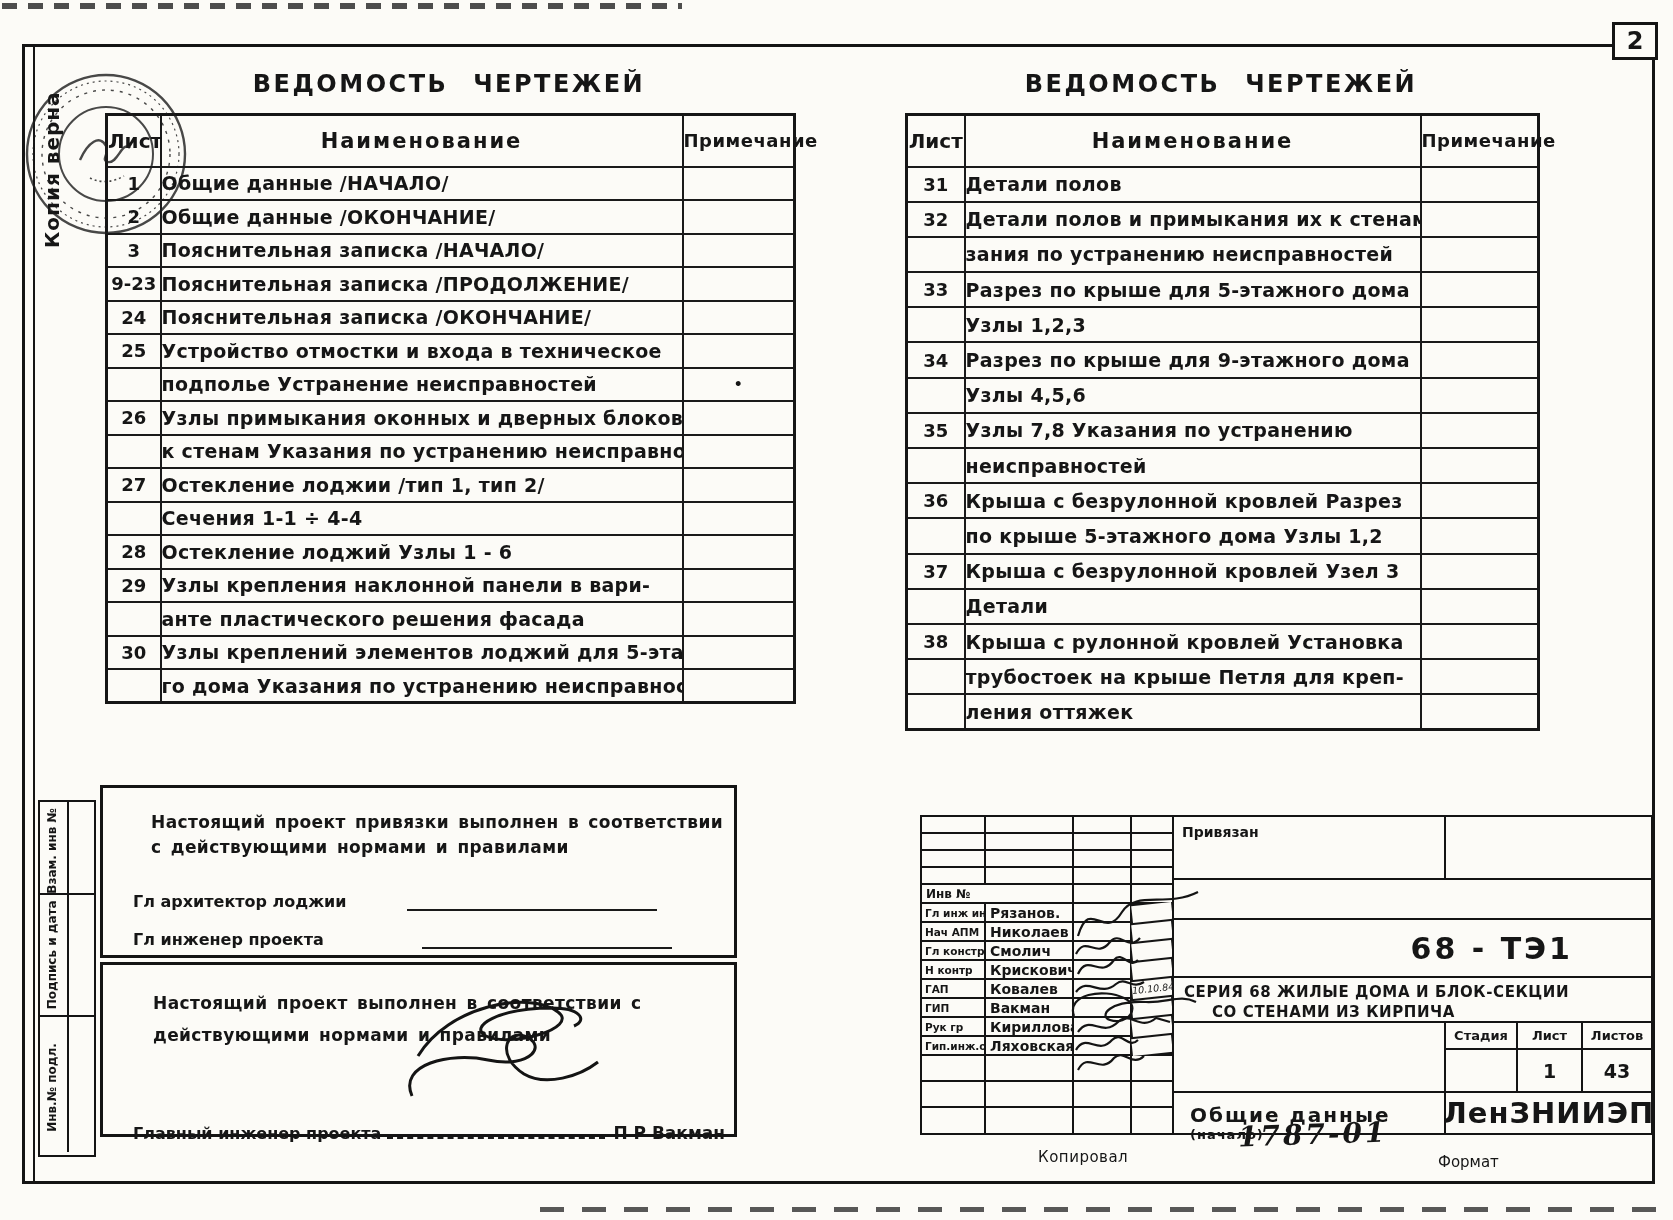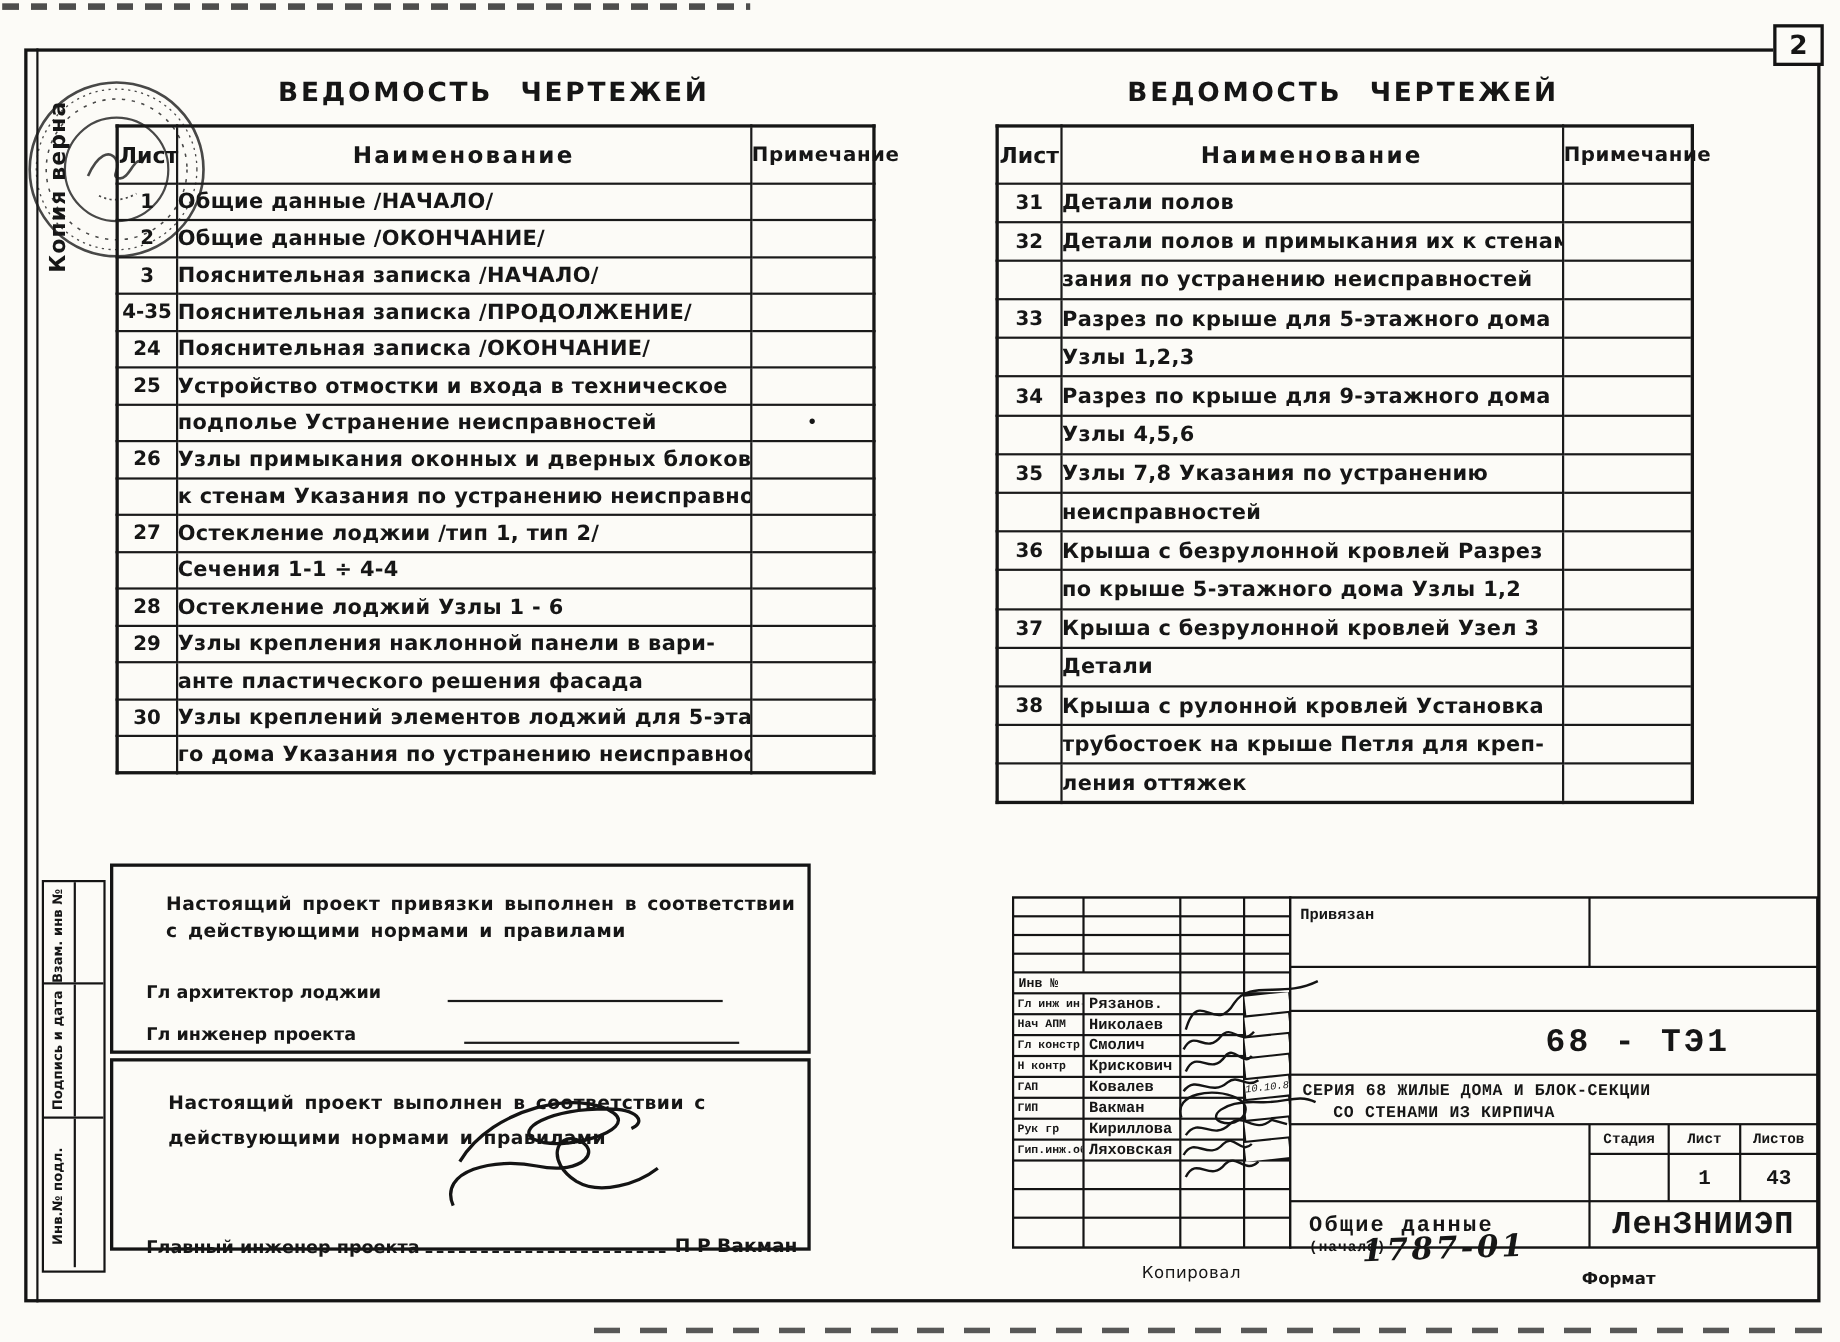--- a/index.html
+++ b/index.html
@@ -57,21 +57,21 @@
   .box2-sigs{position:absolute;left:390px;top:968px;width:310px;height:150px;z-index:6;pointer-events:none;}
   
   .side-strip{position:absolute;left:38px;top:800px;width:58px;height:357px;border:2px solid #141414;box-sizing:border-box;}
   .side-cell{position:relative;border-bottom:2px solid #141414;box-sizing:border-box;width:100%;}
   .side-cell:last-child{border-bottom:none;}
   .side-cell .divider{position:absolute;left:50%;top:0;width:2px;height:100%;background:#141414;}
   .side-label{position:absolute;left:-2px;top:50%;transform:translate(0,-50%) rotate(-90deg);
     transform-origin:center;white-space:nowrap;font-size:12px;font-weight:700;width:28px;text-align:center;}
   .side-label span{display:inline-block;transform:translateX(-37%);}
   
-  .tb-grid{position:absolute;display:grid;gap:2px;background:#141414;border:2px solid #141414;font-family:Liberation Mono, monospace;}
+  .tb-grid{position:absolute;display:grid;gap:2px;background:#141414;border:2px solid #141414;}
   .tb-grid .tbc{background:#fcfbf7;position:relative;overflow:visible;}
   #tb-left-grid{left:920px;top:815px;
     grid-template-columns:62px 86px 56px 40px;
     grid-template-rows:15px 15px 15px 15px 17px repeat(8,17px) 24px 24px 25px;}
   #tb-right-grid{left:1172px;top:815px;
     grid-template-columns:270px 70px 63px 68px;
     grid-template-rows:61px 38px 56px 43px 25px 41px 40px;}
   .tbc.role{font-size:10.5px;font-weight:700;display:flex;align-items:center;padding-left:3px;white-space:nowrap;overflow:hidden;}
   .tbc.pname{font-size:14px;font-weight:600;display:flex;align-items:center;padding-left:4px;white-space:nowrap;overflow:hidden;}
   .tbc.inv{font-size:12px;font-weight:700;display:flex;align-items:center;padding-left:4px;}
@@ -83,21 +83,21 @@
   .tbc.series{font-size:15px;font-weight:700;letter-spacing:.6px;padding:4px 0 0 10px;line-height:1.35;}
   .tbc.series .l2{padding-left:28px;}
   .tbc.mini-h{display:flex;align-items:center;justify-content:center;font-size:13px;font-weight:700;}
   .tbc.mini-v{display:flex;align-items:center;justify-content:center;font-size:19px;font-weight:600;}
   .tbc.sheet-title{padding:10px 0 0 16px;}
   .tbc.sheet-title .main{font-size:20px;font-weight:600;letter-spacing:2px;}
   .tbc.sheet-title .sub{font-size:13px;font-weight:600;letter-spacing:1px;}
   .tbc.org{display:flex;align-items:center;justify-content:center;font-size:29px;font-weight:700;letter-spacing:1px;}
   
   .lbl-kopiroval{position:absolute;left:1038px;top:1148px;font-size:15px;font-weight:400;letter-spacing:.5px;}
-  .lbl-format{position:absolute;left:1438px;top:1153px;font-size:15px;font-weight:700;text-align:center;}
+  .lbl-format{position:absolute;left:1438px;top:1153px;font-size:15px;font-weight:400;text-align:center;}
   .lbl-handnum{position:absolute;left:1238px;top:1118px;font-size:28px;font-style:italic;font-weight:600;
     letter-spacing:3px;transform:rotate(-2deg);font-family:"DejaVu Serif","Liberation Serif",serif;}
 </style>
 </head>
 <body>
 
 <div class="page">
 
   <div class="torn-top"></div>
   <div class="torn-bottom"></div>
@@ -147,21 +147,21 @@
       <td class="c-note"></td>
     </tr>
 
     <tr>
       <td class="c-sheet">3</td>
       <td class="c-name">Пояснительная записка /НАЧАЛО/</td>
       <td class="c-note"></td>
     </tr>
 
     <tr>
-      <td class="c-sheet">4-35</td>
+      <td class="c-sheet">9-23</td>
       <td class="c-name">Пояснительная записка /ПРОДОЛЖЕНИЕ/</td>
       <td class="c-note"></td>
     </tr>
 
     <tr>
       <td class="c-sheet">24</td>
       <td class="c-name">Пояснительная записка /ОКОНЧАНИЕ/</td>
       <td class="c-note"></td>
     </tr>
 

